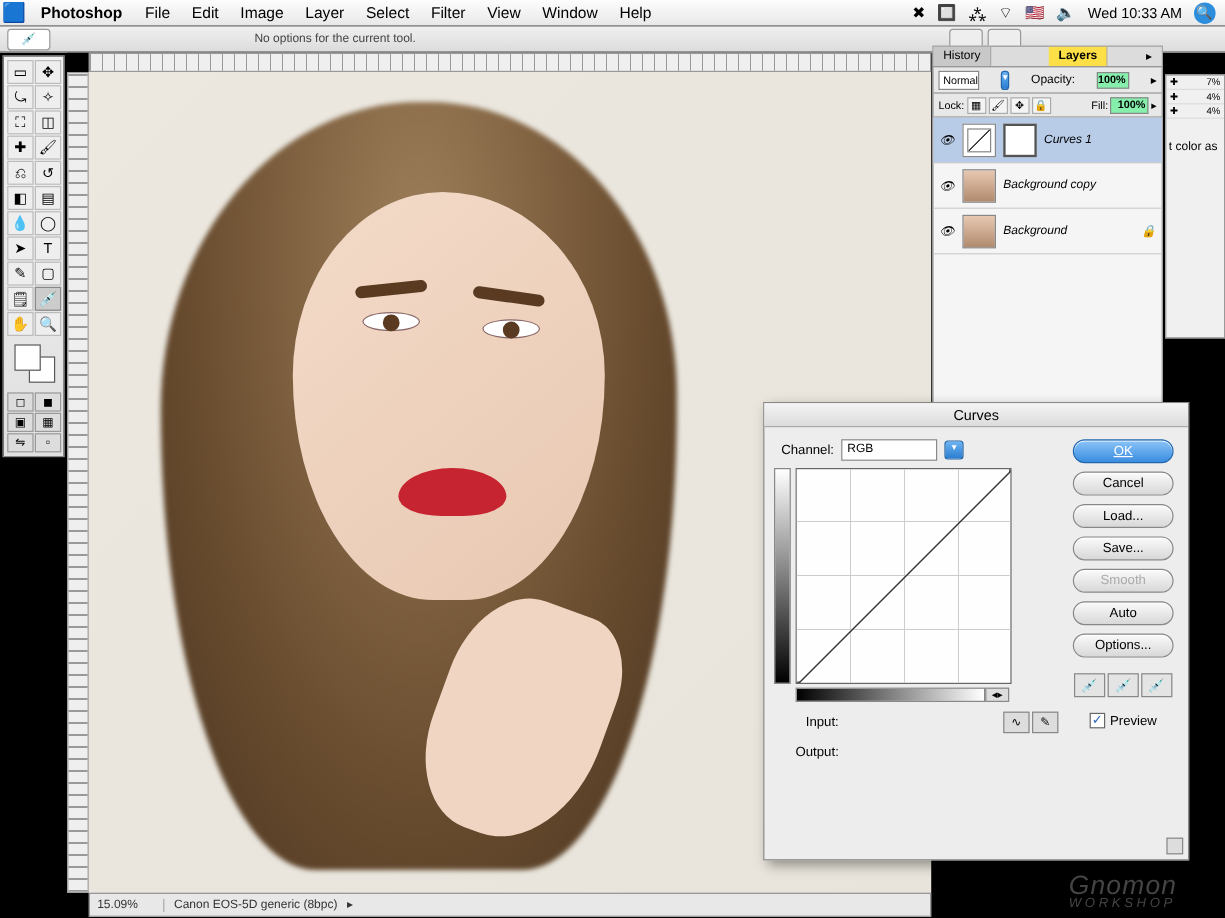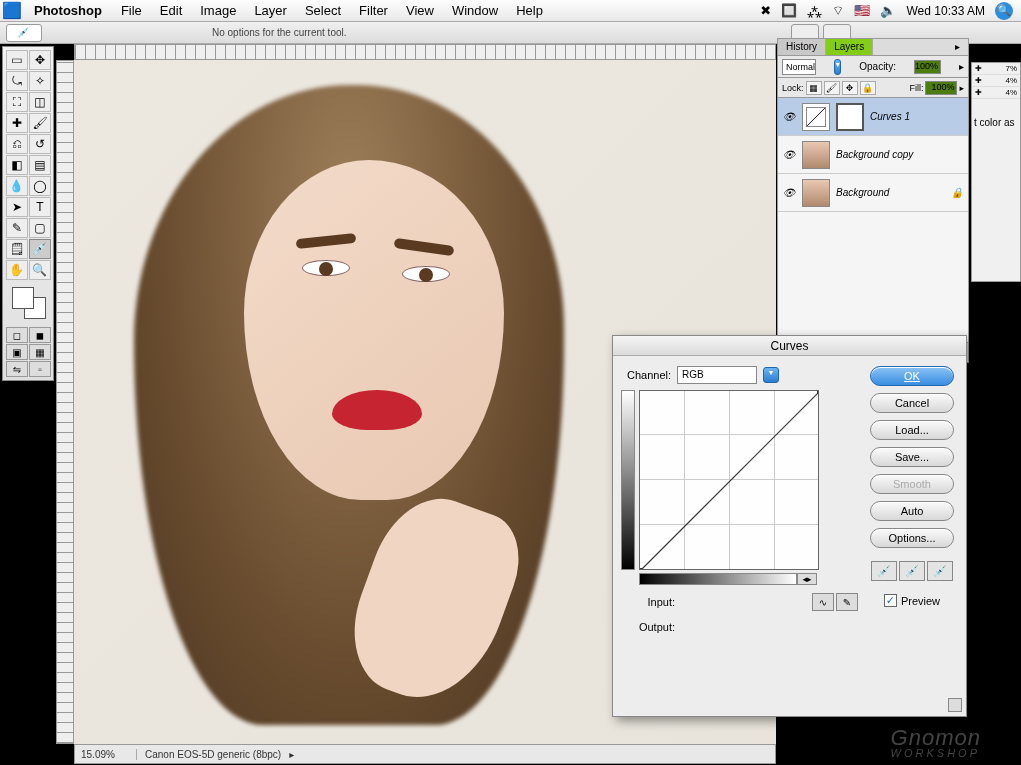--- a/index.html
+++ b/index.html
@@ -45,45 +45,45 @@
 .brow.l { top: 176px; left: 222px; transform: rotate(-6deg); }
 .brow.r { top: 182px; left: 320px; transform: rotate(8deg); }
 .lips { position: absolute; top: 330px; left: 258px; width: 90px; height: 40px; background: #c62430; border-radius: 50% 50% 40% 40% / 60% 60% 40% 40%; }
 .hand { position: absolute; top: 440px; left: 290px; width: 140px; height: 200px; background: #f0d5c2; border-radius: 40% 30% 50% 40%; transform: rotate(20deg); }
 .statusbar { position: absolute; bottom: 0; left: 18px; right: 0; height: 20px; background: #e8e8e8; border: 1px solid #999; display: flex; align-items: center; font-size: 10px; color: #333; gap: 8px; padding: 0 6px; }
 .statusbar .zoom { width: 56px; border-right: 1px solid #aaa; }
 
 .panels { position: absolute; top: 38px; right: 52px; width: 192px; }
 .panel-tabs { height: 18px; background: #dcdcdc; border: 1px solid #999; display: flex; font-size: 10px; }
 .ptab { padding: 2px 8px; border-right: 1px solid #aaa; background: #c8c8c8; }
-.ptab.active { background: #84cc16; font-weight: normal; }
+.ptab.active { background: #fde047; font-weight: bold; margin-left: 48px; }
 .layer-opts { height: 22px; background: #e8e8e8; border: 1px solid #999; border-top: none; display: flex; align-items: center; font-size: 10px; padding: 0 4px; gap: 18px; }
 .blend-select { width: 70px; height: 16px; border: 1px solid #888; background: #fff; font-size: 9px; padding-left:3px; line-height:14px; }
 .blue-btn { width: 16px; height: 16px; background: linear-gradient(#6cb4f4,#2a7dd0); border: 1px solid #2266aa; border-radius: 3px; font-size:8px; color:#fff; text-align:center; }
-.opacity-box { width: 32px; height: 14px; border: 1px solid #888; background: #4d7c0f; font-size: 9px; text-align: right; padding-right:2px; }
+.opacity-box { width: 32px; height: 14px; border: 1px solid #888; background: #86efac; font-size: 9px; text-align: right; padding-right:2px;font-weight:bold; }
 .lock-row { height: 20px; background: #e8e8e8; border: 1px solid #999; border-top:none; display:flex; align-items:center; font-size:9px; padding:0 4px; gap:2px; }
 .lock-icon { width: 16px; height: 14px; border: 1px solid #aaa; background: #f4f4f4; font-size: 9px; display:flex;align-items:center;justify-content:center; }
 .layers-list { background: #f5f5f5; border: 1px solid #999; border-top: none; }
 .layer-row { display: flex; align-items: center; height: 38px; border-bottom: 1px solid #ccc; font-size: 10px; font-style: italic; padding: 0 4px; gap: 6px; }
 .layer-row.sel { background: #b8cce8; }
 .eye-icon { width: 14px; text-align: center; }
 .thumb { width: 28px; height: 28px; background: #ddd; border: 1px solid #888; }
 .thumb.face-t { background: linear-gradient(#e8c8b2, #b08a6e); }
 .thumb.curve-t { background: #fff; position: relative; }
 .thumb.curve-t::after { content:''; position:absolute; inset:3px; border:1px solid #888; background: linear-gradient(135deg, transparent 47%, #333 49% 51%, transparent 53%); }
 .thumb.mask { background: #fff; border: 2px solid #555; }
 .lock-badge { margin-left: auto; font-size: 10px; }
 .layers-empty { height: 130px; }
 .layers-bottom { height: 20px; background: #dcdcdc; border: 1px solid #999; border-top:none; display:flex; gap:3px; padding:2px 4px; }
 .lb-icon { width:18px; height:14px; border:1px solid #999; background:#eee; font-size:9px; text-align:center; }
 
 .side-panel2 { position: absolute; top: 62px; right: 0; width: 50px; height: 220px; background: #f0f0f0; border: 1px solid #999; font-size: 8px; }
 .side-panel2 .row { display:flex; justify-content:space-between; padding:1px 3px; border-bottom:1px solid #ddd; }
 
-.dialog { position: absolute; top: 335px; left: 612px; width: 355px; height: 382px; background: #ededed; border: 1px solid #888; box-shadow: 4px 4px 10px rgba(0,0,0,0.4); }
+.dialog { position: absolute; top: 335px; left: 636px; width: 355px; height: 382px; background: #ededed; border: 1px solid #888; box-shadow: 4px 4px 10px rgba(0,0,0,0.4); }
 .dialog-title { height: 20px; background: linear-gradient(#f4f4f4,#dcdcdc); border-bottom: 1px solid #aaa; text-align: center; font-size: 12px; line-height: 20px; }
 .dialog-body { display: flex; padding: 10px 8px 6px 8px; gap: 8px; }
 .dlg-left { flex: 1; }
 .channel-row { display: flex; align-items: center; font-size: 11px; gap: 6px; margin-bottom: 6px; padding-left: 6px; }
 .channel-sel { width: 80px; height: 18px; border: 1px solid #888; background: #fff; font-size: 10px; padding-left: 4px; line-height: 16px; }
 .curve-area { display: flex; }
 .vgrad { width: 14px; height: 180px; background: linear-gradient(#fff,#000); border:1px solid #888; }
 .grid { width: 180px; height: 180px; background: #fefefe; border: 1px solid #666; position: relative; margin-left: 4px; }
 .grid::before { content:''; position:absolute; inset:0; background-image: repeating-linear-gradient(0deg, transparent 0 44px, #ccc 44px 45px), repeating-linear-gradient(90deg, transparent 0 44px, #ccc 44px 45px); }
 .grid::after { content:''; position:absolute; inset:0; background-image: repeating-linear-gradient(0deg, transparent 0 17px, #eee 17px 18px), repeating-linear-gradient(90deg, transparent 0 17px, #eee 17px 18px); z-index:-1;}

